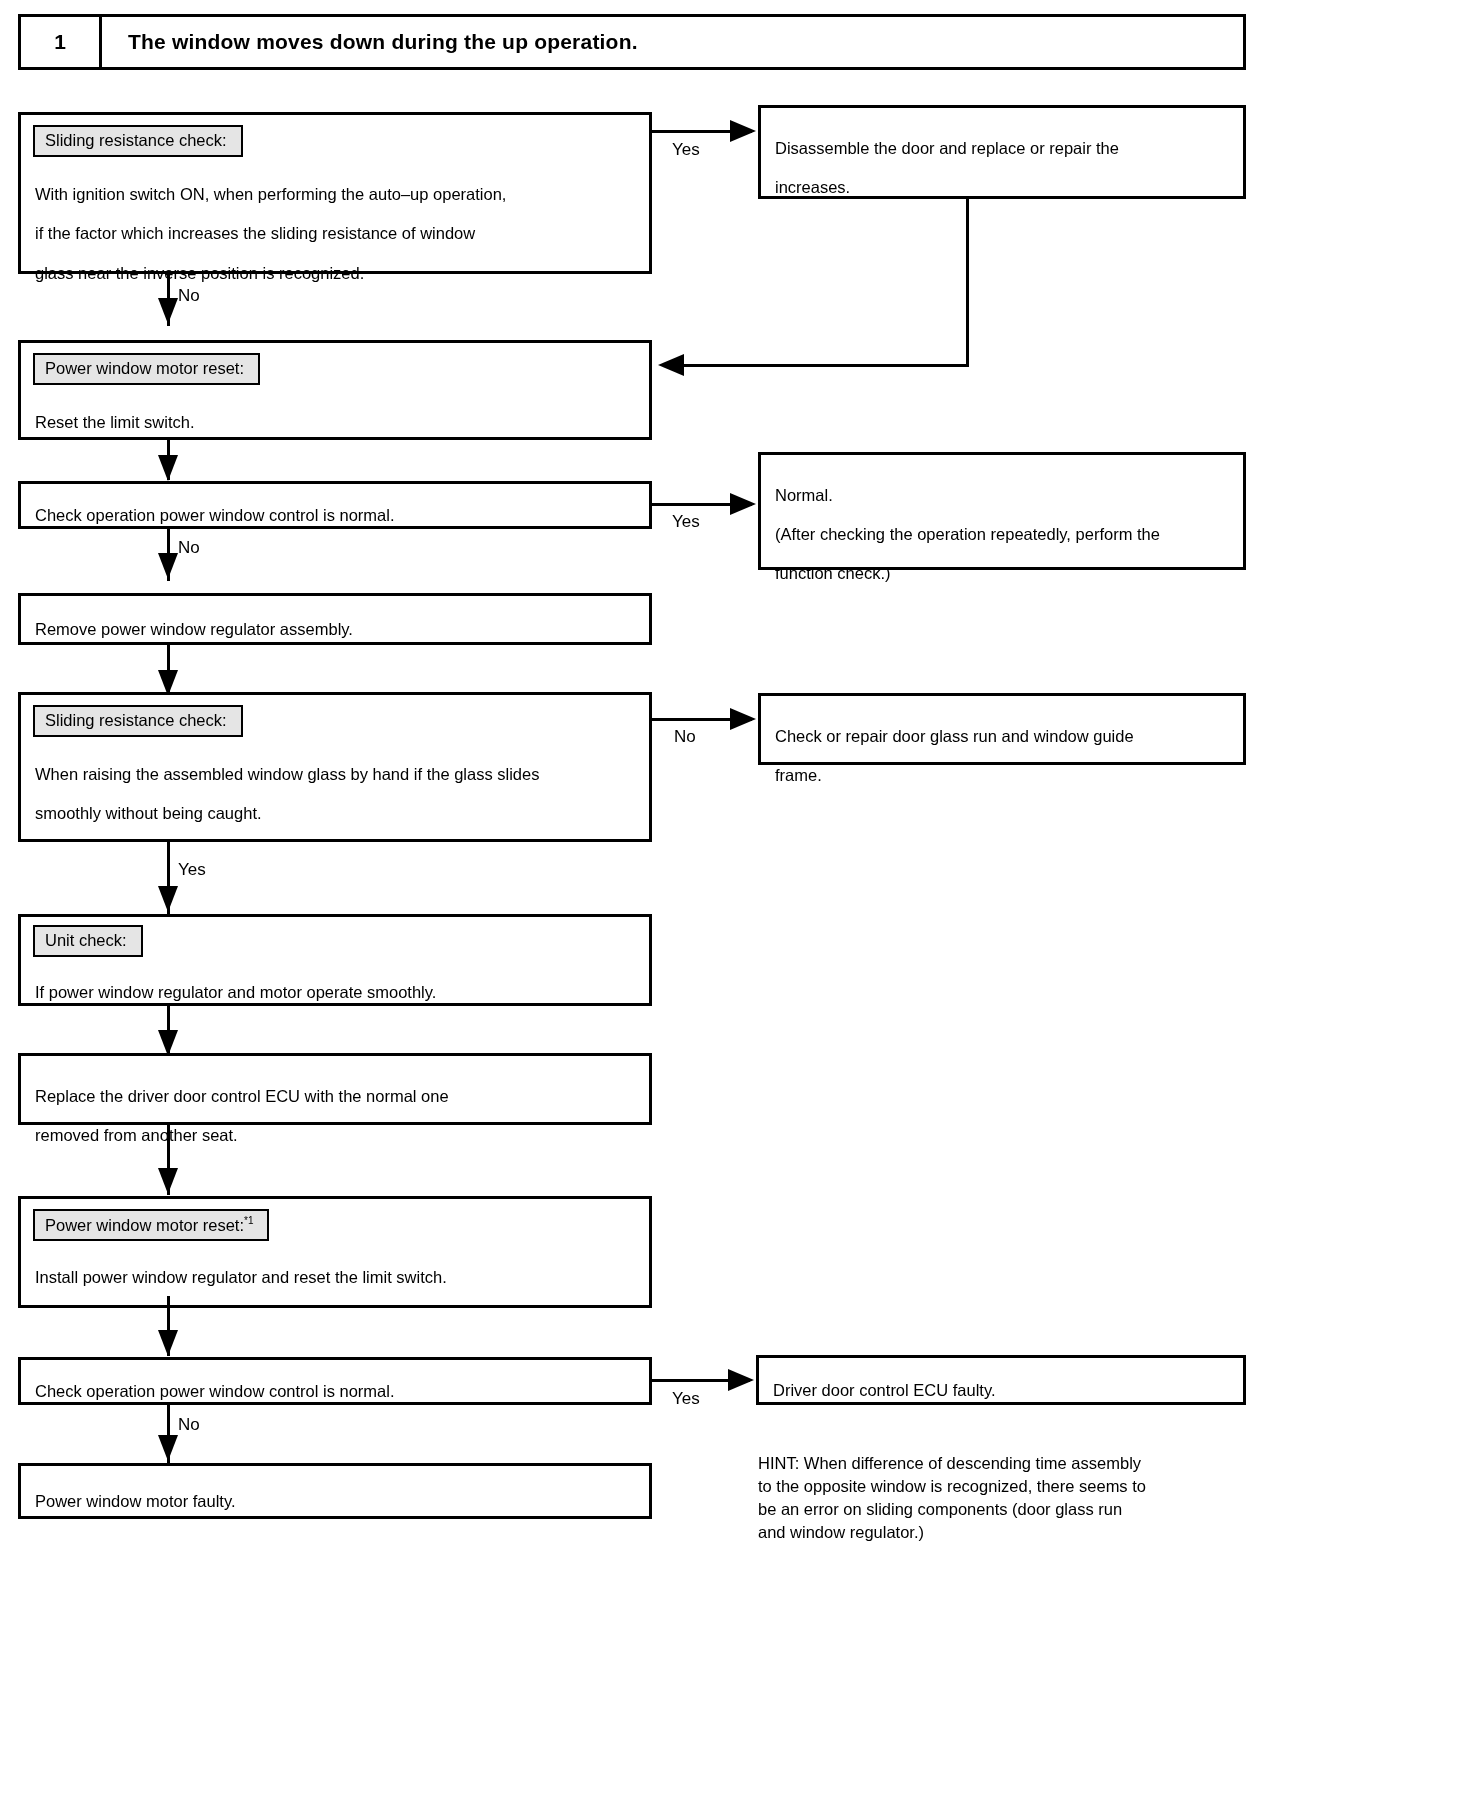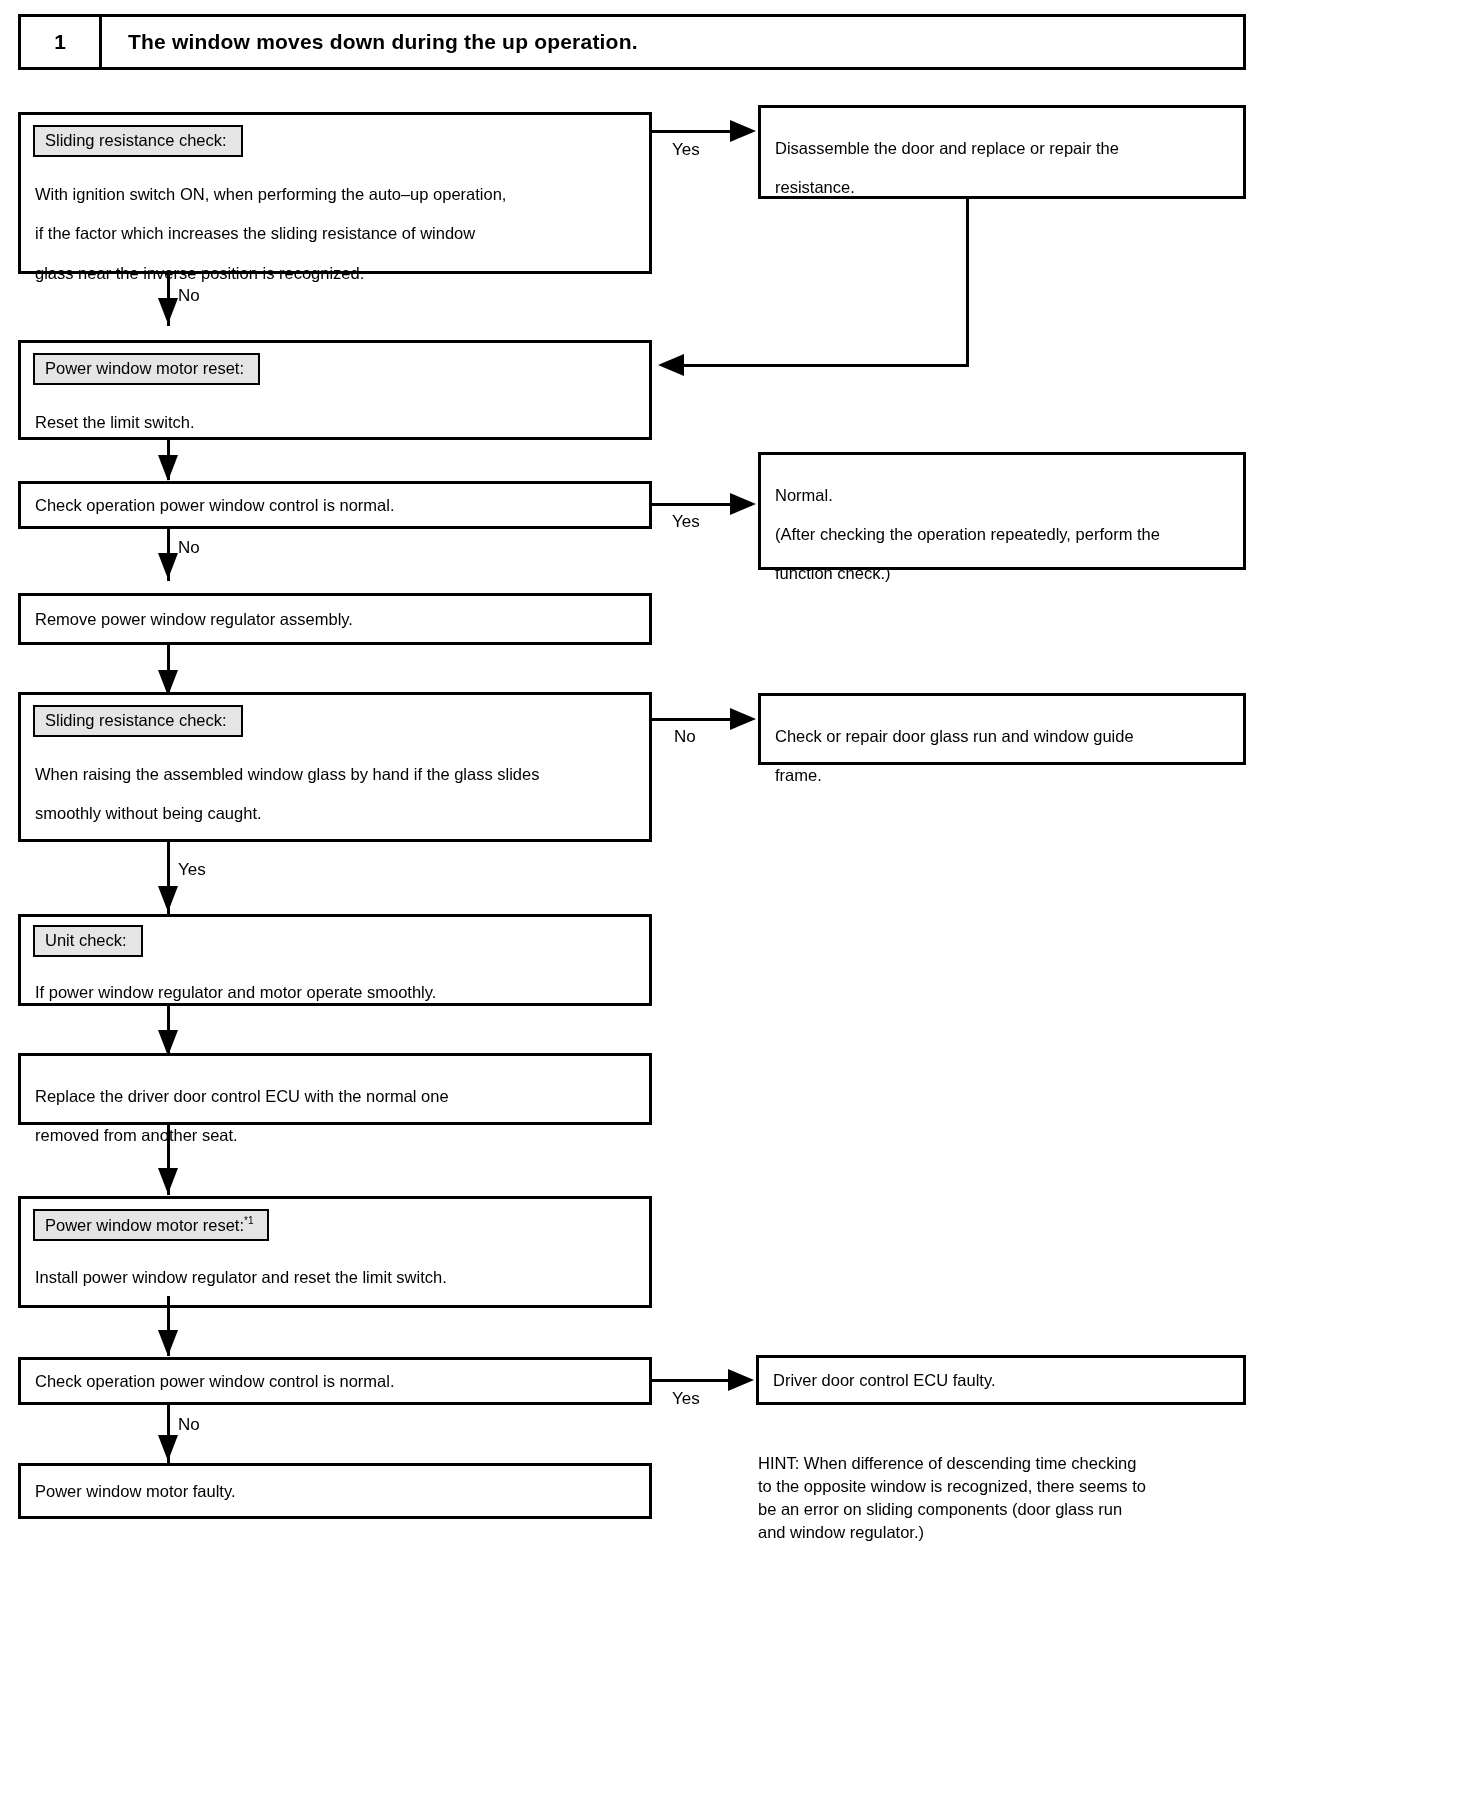--- a/index.html
+++ b/index.html
@@ -31,21 +31,21 @@
     position:absolute;border:3px solid #000;box-sizing:border-box;background:#fff;
     font-size:16.5px;line-height:1.35;
   }
   .tagbox{
     display:inline-block;border:2px solid #000;padding:5px 14px 6px 10px;
     font-size:16.5px;line-height:1;margin:10px 0 4px 12px;background:#e5e5e5;
     position:relative;
   }
   .tagbox sup{font-size:10px;vertical-align:super;}
   .box .desc{padding:6px 14px 8px 14px;font-size:16.5px;line-height:1.38;}
-  .box .single{padding:0 14px;display:flex;align-items:center;height:100%;font-size:16.5px;}
+  .box .single{padding:10px 14px;display:flex;align-items:center;height:100%;font-size:16.5px;}
   .box .multi{padding:12px 14px;font-size:16.5px;line-height:1.38;}
 
   
   .vline{position:absolute;background:#000;width:3px;}
   .hline{position:absolute;background:#000;height:3px;}
   .arrow-down{
     position:absolute;width:0;height:0;
     border-left:10px solid transparent;border-right:10px solid transparent;
     border-top:26px solid #000;
   }
@@ -85,21 +85,21 @@
     </div>
   </div>
 
   <div class="hline" style="left:652px;top:130px;width:100px;"></div>
   <div class="arrow-right" style="left:730px;top:120px;"></div>
   <div class="elabel" style="left:672px;top:140px;">Yes</div>
 
   <div class="box" style="left:758px;top:105px;width:488px;height:94px;">
     <div class="multi">
       <p>Disassemble the door and replace or repair the</p>
-      <p>resistance.</p>
+      <p>increases.</p>
     </div>
   </div>
 
   <div class="vline" style="left:966px;top:199px;height:168px;"></div>
   <div class="hline" style="left:684px;top:364px;width:285px;"></div>
   <div class="arrow-left" style="left:658px;top:354px;"></div>
 
   <div class="vline" style="left:167px;top:274px;height:52px;"></div>
   <div class="arrow-down" style="left:158px;top:298px;"></div>
   <div class="elabel" style="left:178px;top:286px;">No</div>
@@ -210,19 +210,19 @@
 
   <div class="vline" style="left:167px;top:1405px;height:58px;"></div>
   <div class="arrow-down" style="left:158px;top:1435px;"></div>
   <div class="elabel" style="left:178px;top:1415px;">No</div>
 
   <div class="box" style="left:18px;top:1463px;width:634px;height:56px;">
     <div class="single">Power window motor faulty.</div>
   </div>
 
   <div class="hint" style="left:758px;top:1452px;width:500px;">
-    <p>HINT: When difference of descending time checking</p>
+    <p>HINT: When difference of descending time assembly</p>
     <p>to the opposite window is recognized, there seems to</p>
     <p>be an error on sliding components (door glass run</p>
     <p>and window regulator.)</p>
   </div>
 
 </div>
 
 </body></html>

